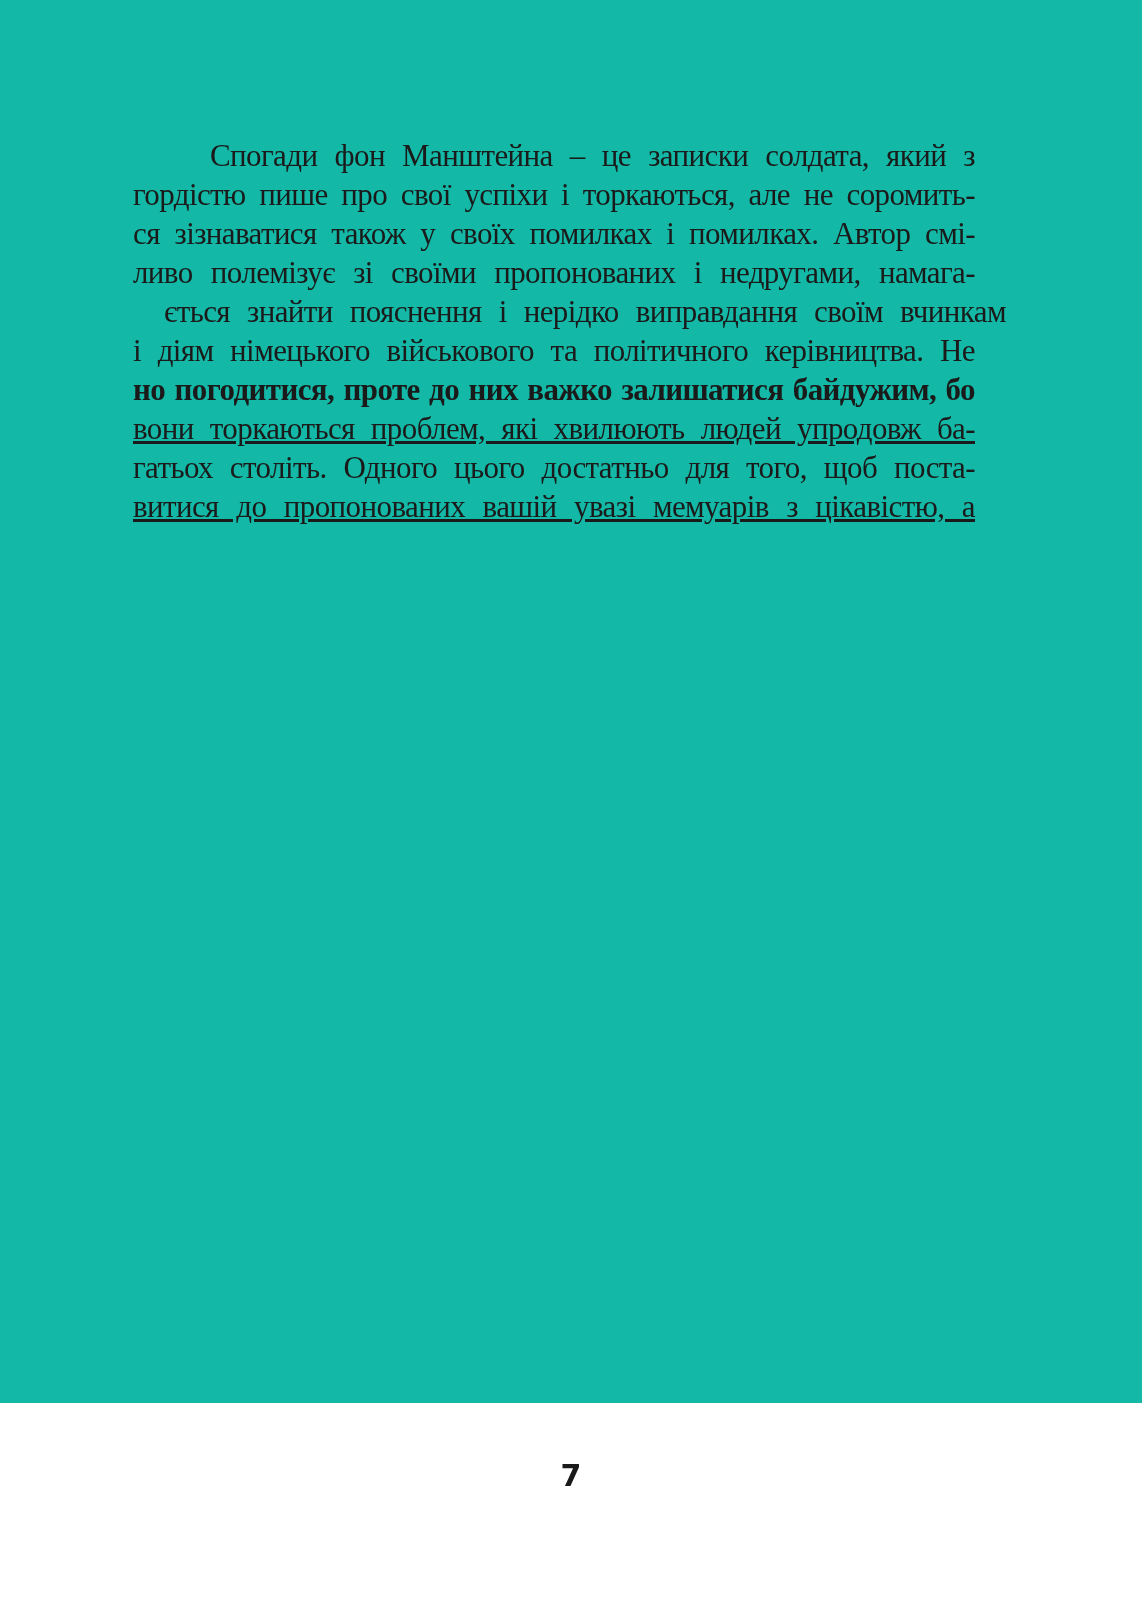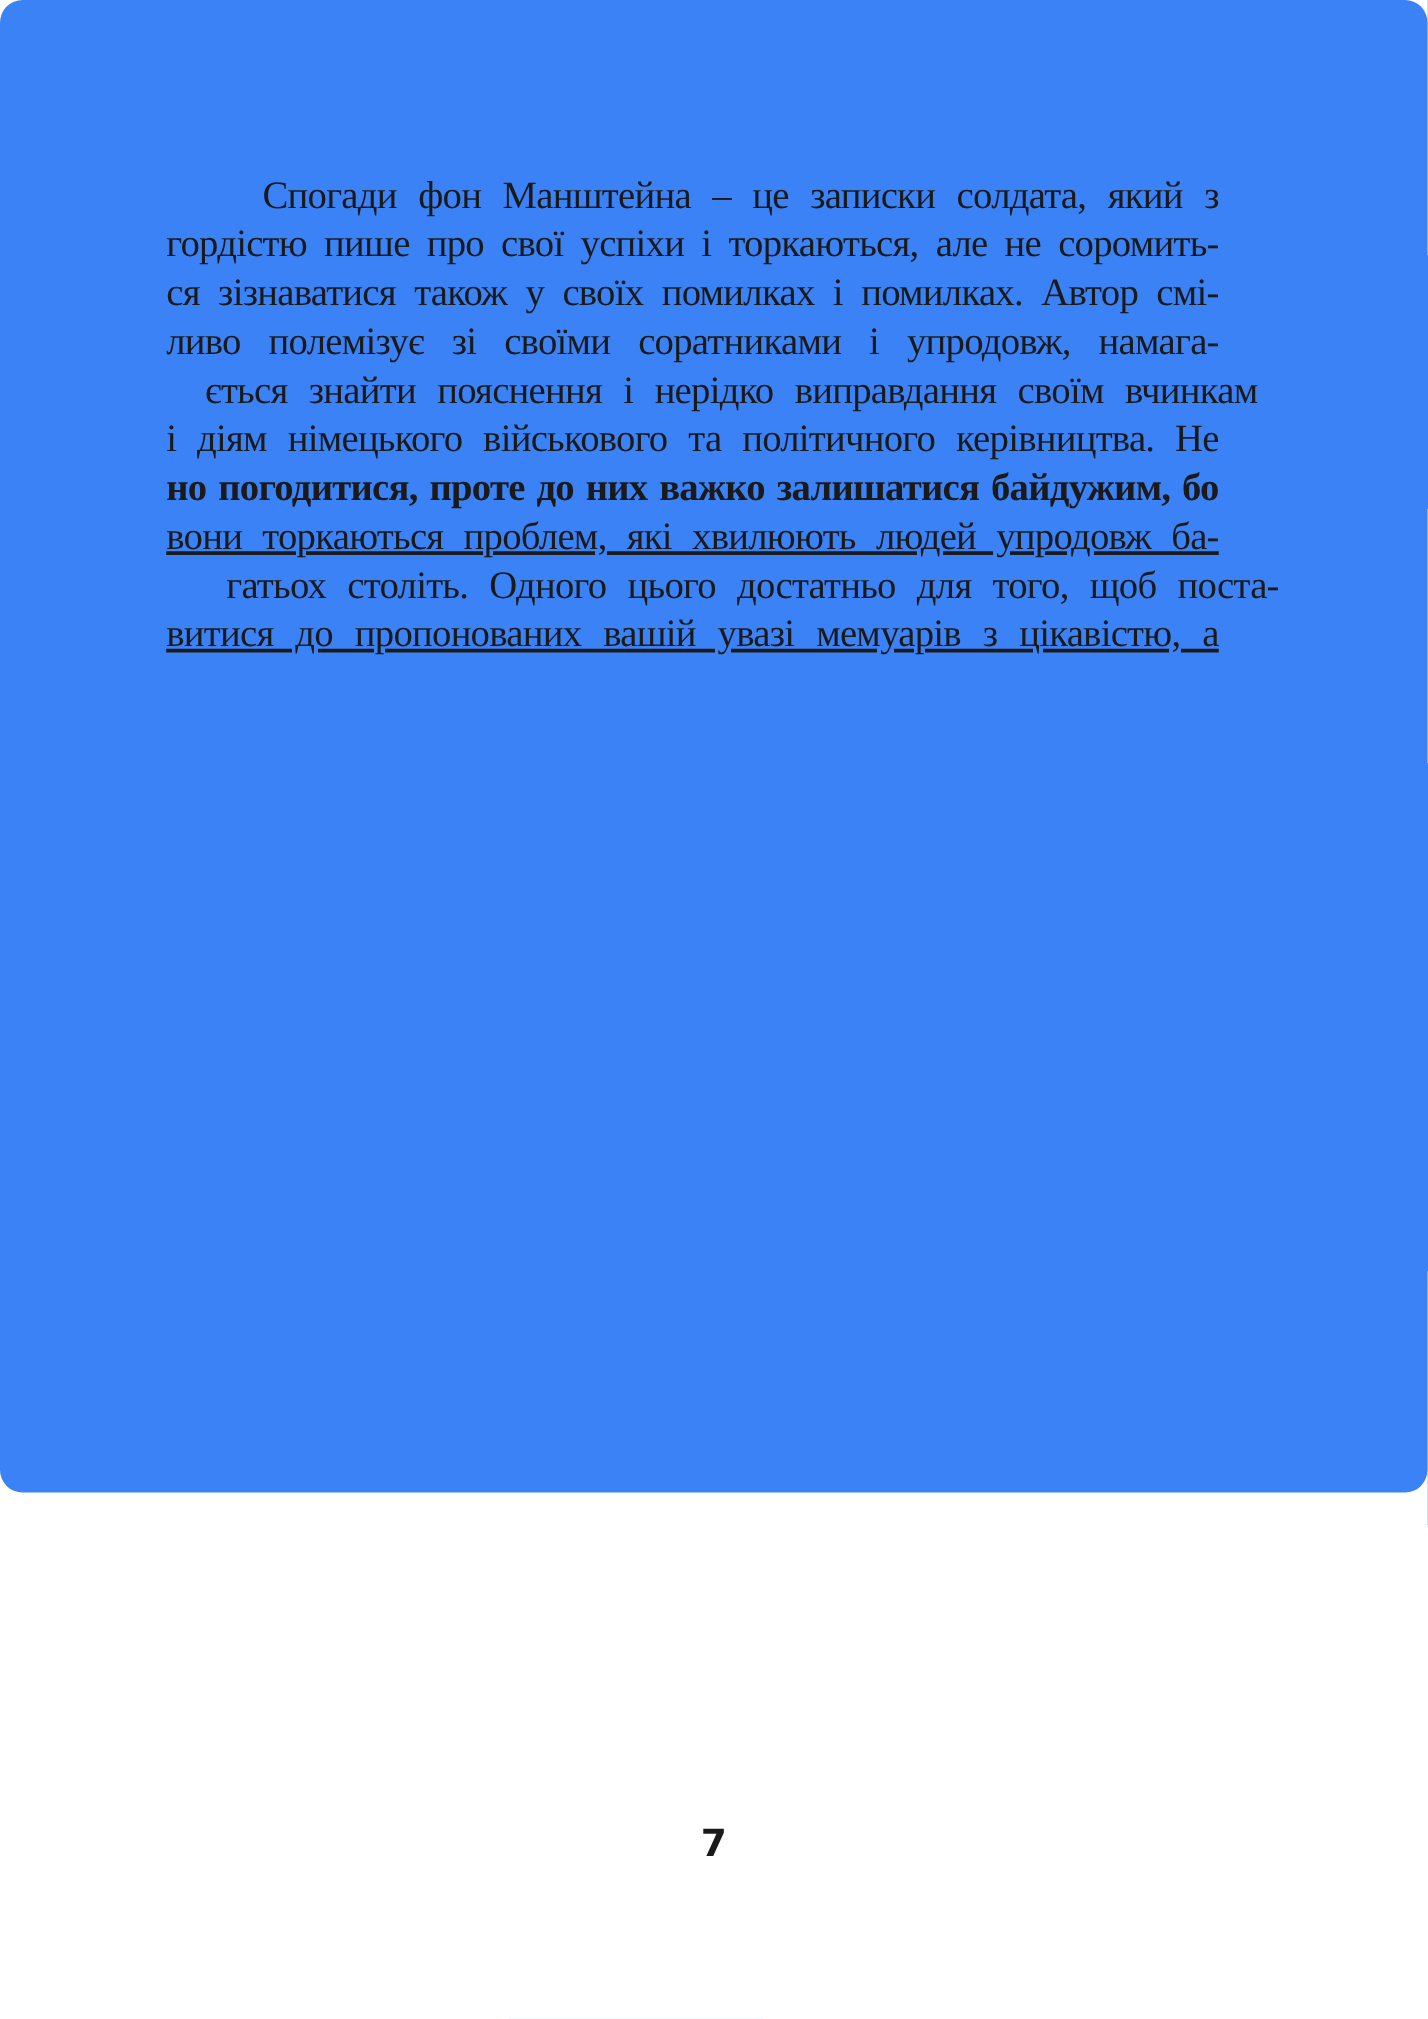--- a/index.html
+++ b/index.html
@@ -12,23 +12,22 @@
       height: 1615px;
       position: relative;
       overflow: hidden;
       font-family: "Liberation Serif", "DejaVu Serif", serif;
       color: #1a1a1a;
     }
     .page {
       position: absolute;
       left: 0; top: 0;
       width: 1142px;
-      height: 1194px;
-      background: #3b82f6;
-      border-radius: 18px;
+      height: 1403px;
+      background: #14b8a6;
     }
     .text-block {
       position: absolute;
       left: 133px;
       top: 136px;
       width: 842px;
     }
     .line {
       display: block;
       height: 39px;
@@ -70,23 +69,23 @@
     }
   </style>
 </head>
 <body>
 
 <div class="page">
   <div class="text-block">
     <div class="line indent"><span style="width: 100%; white-space: normal;">Спогади фон Манштейна – це записки солдата, який з</span></div>
     <div class="line"><span style="width: 100%; white-space: normal;">гордістю пише про свої успіхи і торкаються, але не соромить-</span></div>
     <div class="line"><span style="width: 100%; white-space: normal;">ся зізнаватися також у своїх помилках і помилках. Автор смі-</span></div>
-    <div class="line"><span style="width: 100%; white-space: normal;">ливо полемізує зі своїми соратниками і упродовж, намага-</span></div>
+    <div class="line"><span style="width: 100%; white-space: normal;">ливо полемізує зі своїми пропонованих і недругами, намага-</span></div>
     <div class="line"><span style="width: 100%; white-space: normal; margin-left: 31px;">ється знайти пояснення і нерідко виправдання своїм вчинкам</span></div>
     <div class="line"><span style="width: 100%; white-space: normal;">і діям німецького військового та політичного керівництва. Не</span></div>
     <div class="line"><span style="width: 100%; white-space: normal; font-weight: bold;">но погодитися, проте до них важко залишатися байдужим, бо</span></div>
     <div class="line"><span style="width: 100%; white-space: normal; text-decoration: underline;">вони торкаються проблем, які хвилюють людей упродовж ба-</span></div>
-    <div class="line"><span style="width: 100%; white-space: normal; margin-left: 48px;">гатьох століть. Одного цього достатньо для того, щоб поста-</span></div>
+    <div class="line"><span style="width: 100%; white-space: normal;">гатьох століть. Одного цього достатньо для того, щоб поста-</span></div>
     <div class="line"><span style="width: 100%; white-space: normal; text-decoration: underline;">витися до пропонованих вашій увазі мемуарів з цікавістю, а</span></div>
   </div>
 
   <div class="page-number">7</div>
 </div>
 
 </body></html>

